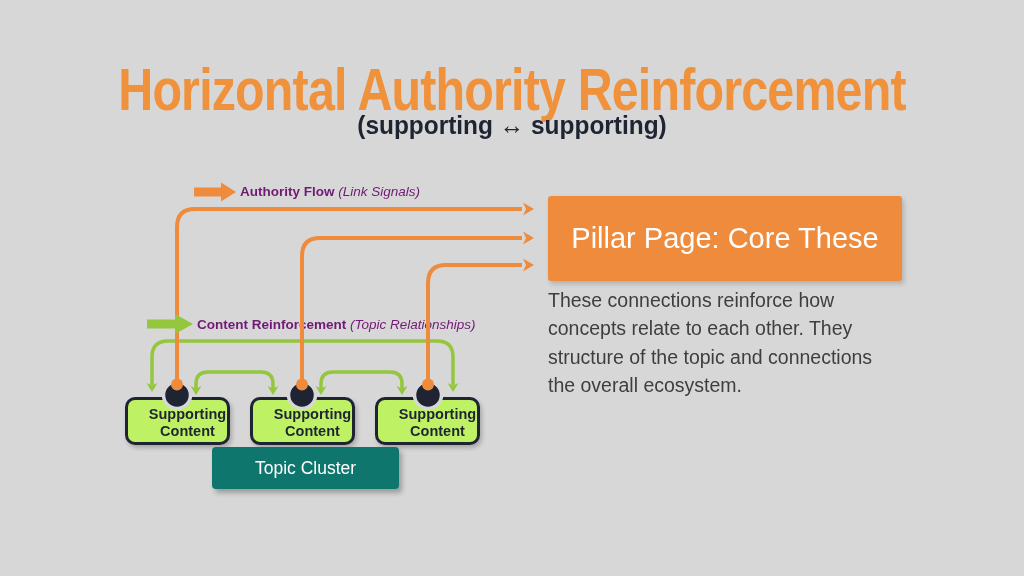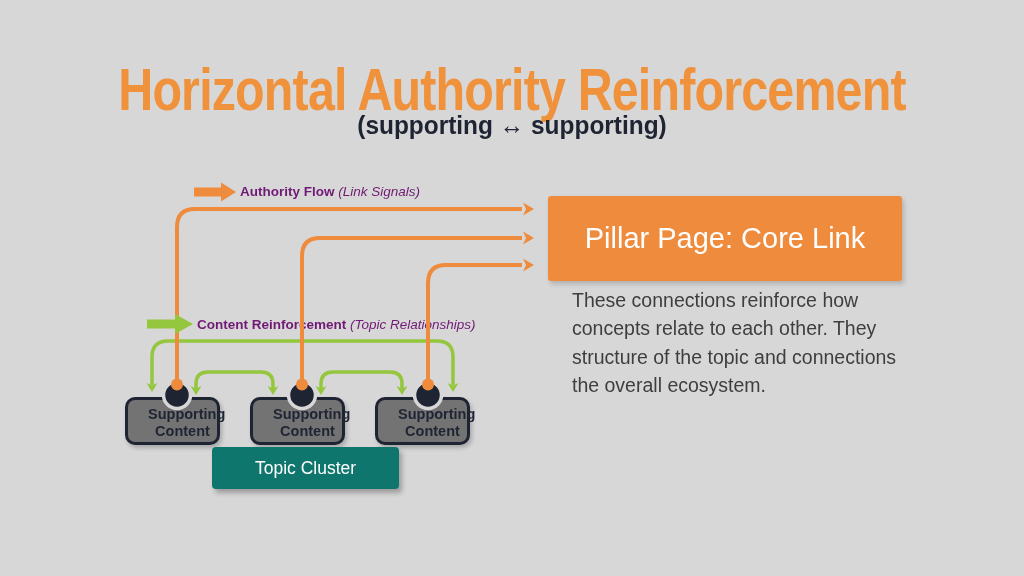--- a/index.html
+++ b/index.html
@@ -28,26 +28,26 @@
   .legend1 { left:240px; top:184px; }
   .legend2 { left:197px; top:317px; }
   .pillar {
     position:absolute; left:548px; top:196px; width:354px; height:85px;
     background:#EE8B3C; color:#FFFFFF; font-size:29px;
     display:flex; align-items:center; justify-content:center;
     border-radius:3px; box-shadow:2px 3px 5px rgba(0,0,0,0.18);
     white-space:nowrap;
   }
   .desc {
-    position:absolute; left:572px; top:286px; width:390px;
+    position:absolute; left:548px; top:286px; width:390px;
     font-size:19.5px; line-height:28.4px; color:#3E3E3E;
   }
   .support-box {
-    position:absolute; top:397px; width:95px; height:48px;
-    background:#737373; border:3px solid #1F2433; border-radius:10px;
+    position:absolute; top:397px; width:105px; height:48px;
+    background:#bef264; border:3px solid #1F2433; border-radius:10px;
     box-sizing:border-box; text-align:center;
     font-size:14.5px; font-weight:bold; line-height:17px; color:#1F2433;
     padding-top:6px; box-shadow:2px 3px 4px rgba(0,0,0,0.22);padding-left:20px;
   }
   .sb1 { left:125px; } .sb2 { left:250px; } .sb3 { left:375px; }
   .topic-cluster {
     position:absolute; left:212px; top:447px; width:187px; height:42px;
     background:#0f766e; border-radius:4px; color:#FFFFFF;
     font-size:17.5px; display:flex; align-items:center; justify-content:center;
     box-shadow:3px 4px 5px rgba(0,0,0,0.28);
@@ -79,21 +79,21 @@
     <span> </span>
     <span class="det">(Link Signals)</span>
   </div>
 
   <div class="legend legend2">
     <span class="lbl">Content Reinforcement</span>
     <span> </span>
     <span class="det">(Topic Relationships)</span>
   </div>
 
-  <div class="pillar">Pillar Page: Core Link</div>
+  <div class="pillar">Pillar Page: Core These</div>
 
   <div class="desc">
     <div>These connections reinforce how</div>
     <div>concepts relate to each other. They</div>
     <div>structure of the topic and connections</div>
     <div>the overall ecosystem.</div>
   </div>
 
   <div class="support-box sb1">Supporting Content</div>
   <div class="support-box sb2">Supporting Content</div>

